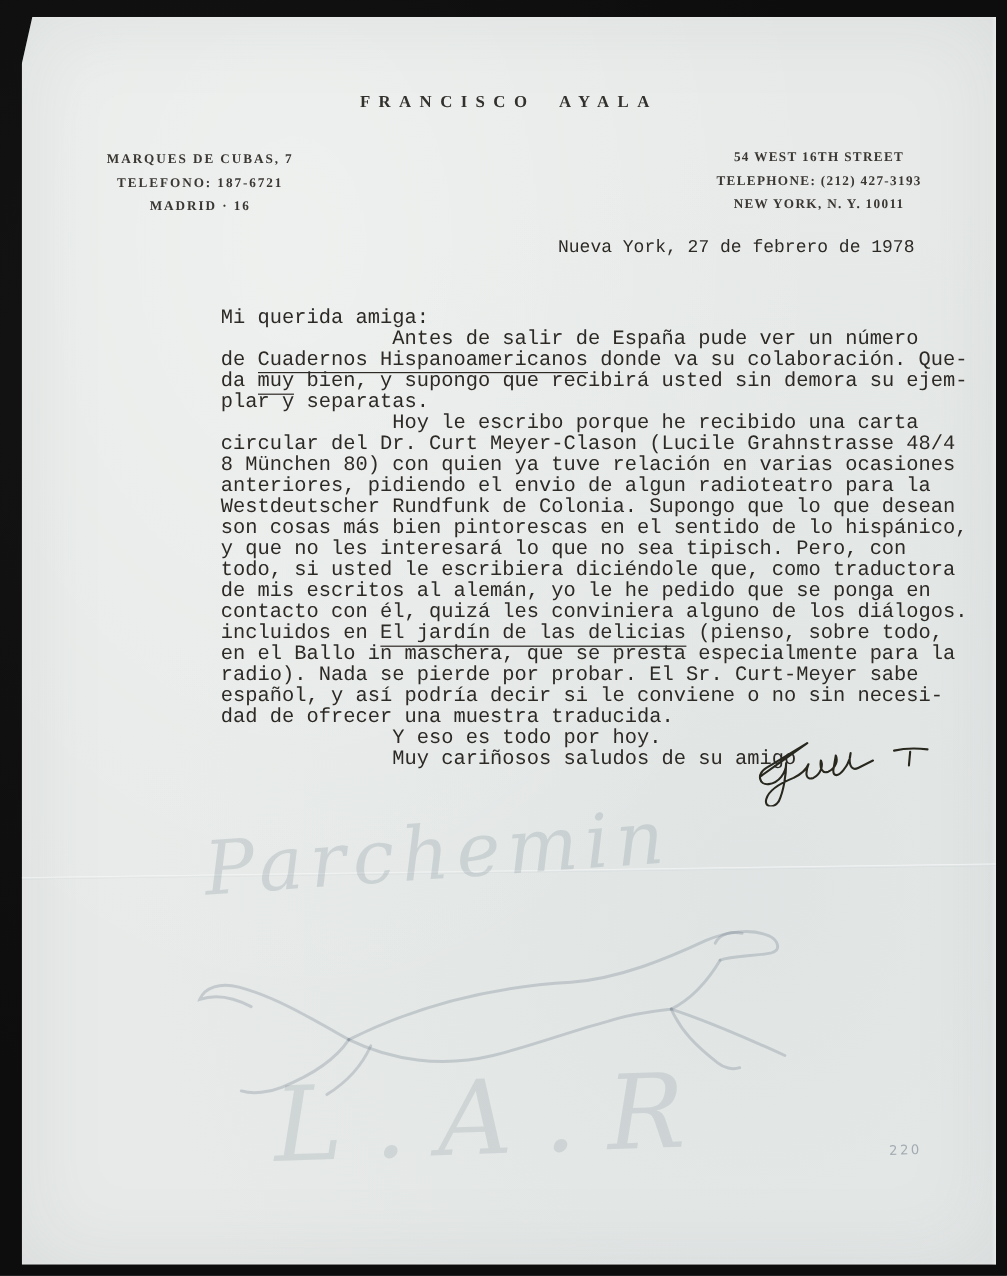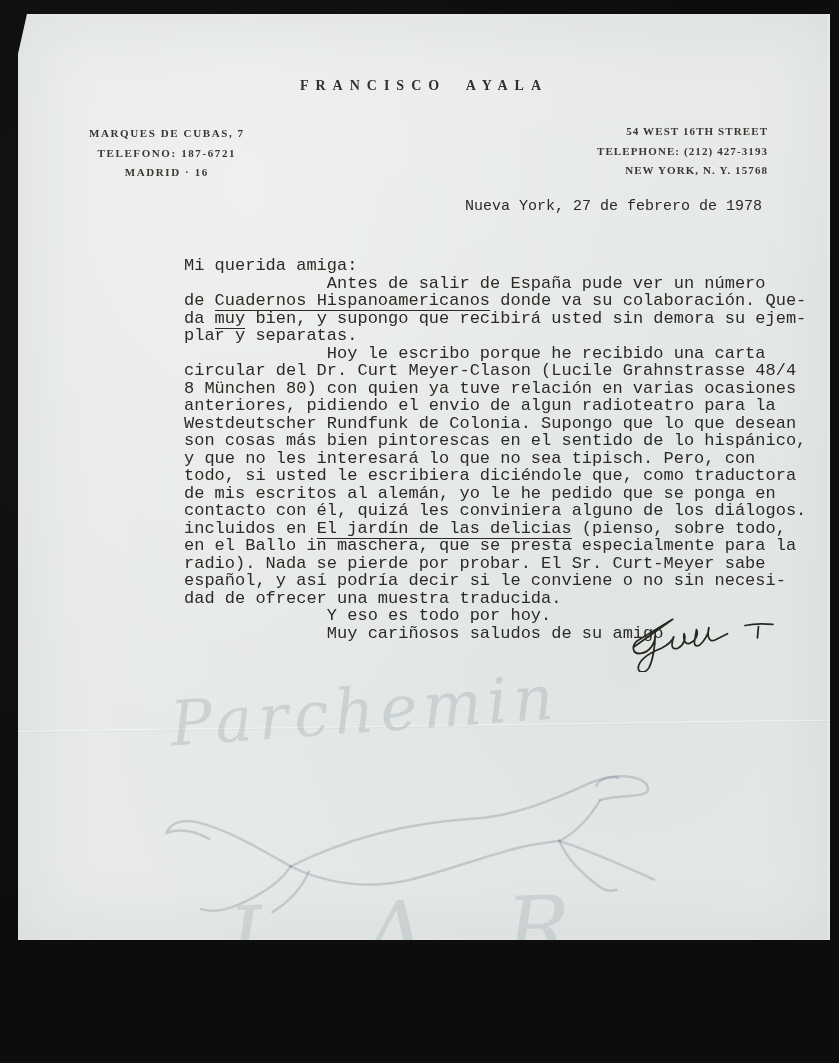--- a/index.html
+++ b/index.html
@@ -4,40 +4,40 @@
 <style>
   html,body{margin:0;padding:0;background:#0b0b0b;}
   .photo{
     position:relative;width:839px;height:1063px;overflow:hidden;
     background:
       radial-gradient(circle at 20% 30%, rgba(40,40,40,0.25), transparent 60%),
       #0d0d0d;
     font-family:"Liberation Sans", sans-serif;
   }
   .paper{
-    position:absolute;left:18px;top:14px;width:812px;height:926px;
+    position:absolute;left:18px;top:14px;width:812px;height:1040px;
     background:
       radial-gradient(ellipse at 28% 18%, rgba(255,255,255,0.30), transparent 55%),
       radial-gradient(ellipse at 75% 70%, rgba(210,218,220,0.35), transparent 60%),
       #e7eae8;
     box-shadow: inset 0 0 70px rgba(120,132,138,0.13), inset -2px 0 3px rgba(255,255,255,0.5), 2px 2px 6px rgba(0,0,0,0.65);
     clip-path: polygon(9px 0, 100% 0, 100% 100%, 0 100%, 0 40px);
   }
   
   .lh-name{
     position:absolute;left:0;top:64px;width:100%;text-align:center;
     font-family:"Liberation Serif", serif;font-weight:bold;font-size:14px;
     letter-spacing:7px;word-spacing:10px;color:#33312d;
   }
   .lh-block{
     position:absolute;font-family:"Liberation Serif", serif;font-weight:bold;
     font-size:11px;color:#3a3733;line-height:19.5px;letter-spacing:1.6px;
   }
   .lh-left{left:71px;top:110px;text-align:center;}
-  .lh-right{left:579px;top:108px;text-align:right;letter-spacing:1.1px;}
+  .lh-right{left:579px;top:108px;text-align:center;letter-spacing:1.1px;}
   
   .tw{font-family:"Liberation Mono","DejaVu Sans Mono", monospace;color:#2d2a26;}
   .date-line{position:absolute;left:447px;top:184px;font-size:15px;letter-spacing:0px;}
   .body-text{position:absolute;left:166px;top:226px;font-size:17px;line-height:17.5px;white-space:pre;margin-top:17px;}
   .tline{height:17.5px;}
   .uline{border-bottom:1.4px solid #2d2a26;padding-bottom:0px;}
   
   .sig{position:absolute;left:604px;top:596px;width:182px;height:62px;}
   .sig path{stroke:#29281f;stroke-width:1.7;fill:none;stroke-linecap:round;stroke-linejoin:round;}
   
@@ -71,21 +71,21 @@
 
     <div class="lh-name">FRANCISCO AYALA</div>
     <div class="lh-block lh-left">
         <div>MARQUES DE CUBAS, 7</div>
         <div>TELEFONO: 187-6721</div>
         <div>MADRID · 16</div>
       </div>
     <div class="lh-block lh-right">
         <div>54  WEST  16TH  STREET</div>
         <div>TELEPHONE: (212) 427-3193</div>
-        <div>NEW YORK, N. Y. 15768</div>
+        <div>NEW YORK, N. Y. 10011</div>
       </div>
 
     <div class="tw date-line">Nueva York, 27 de febrero de 1978</div>
 
     <div class="tw body-text"><div class="tline"><span>Mi querida amiga:</span></div><div class="tline"><span>              Antes de salir de España pude ver un número</span></div><div class="tline"><span>de </span><span class="uline">Cuadernos Hispanoamericanos</span><span> donde va su colaboración. Que-</span></div><div class="tline"><span>da </span><span class="uline">muy</span><span> bien, y supongo que recibirá usted sin demora su ejem-</span></div><div class="tline"><span>plar y separatas.</span></div><div class="tline"><span>              Hoy le escribo porque he recibido una carta</span></div><div class="tline"><span>circular del Dr. Curt Meyer-Clason (Lucile Grahnstrasse 48/4</span></div><div class="tline"><span>8 München 80) con quien ya tuve relación en varias ocasiones</span></div><div class="tline"><span>anteriores, pidiendo el envio de algun radioteatro para la</span></div><div class="tline"><span>Westdeutscher Rundfunk de Colonia. Supongo que lo que desean</span></div><div class="tline"><span>son cosas más bien pintorescas en el sentido de lo hispánico,</span></div><div class="tline"><span>y que no les interesará lo que no sea tipisch. Pero, con</span></div><div class="tline"><span>todo, si usted le escribiera diciéndole que, como traductora</span></div><div class="tline"><span>de mis escritos al alemán, yo le he pedido que se ponga en</span></div><div class="tline"><span>contacto con él, quizá les conviniera alguno de los diálogos.</span></div><div class="tline"><span>incluidos en </span><span class="uline">El jardín de las delicias</span><span> (pienso, sobre todo,</span></div><div class="tline"><span>en el Ballo in maschera, que se presta especialmente para la</span></div><div class="tline"><span>radio). Nada se pierde por probar. El Sr. Curt-Meyer sabe</span></div><div class="tline"><span>español, y así podría decir si le conviene o no sin necesi-</span></div><div class="tline"><span>dad de ofrecer una muestra traducida.</span></div><div class="tline"><span>              Y eso es todo por hoy.</span></div><div class="tline"><span>              Muy cariñosos saludos de su amigo</span></div></div>
 
     <svg class="sig" viewBox="0 0 170 60" aria-hidden="true">
       <path d="M8,36 L46,9 L13,29 C5,34 7,43 15,42 C23,41 29,33 29,25 C29,34 27,48 23,56 C19,62 11,61 13,54 C15,47 25,41 35,37 C41,34 45,31 47,26 C44,34 45,39 51,37 C57,34 59,27 57,23 C56,29 58,34 63,32 C69,29 71,23 69,19 L67,31 C67,36 71,36 75,31 C79,26 81,21 81,17 C79,25 81,32 87,29 L99,23"></path>
       <path d="M116,15 C125,13 134,13 143,14"></path>
       <path d="M129,16 L128,27"></path>

